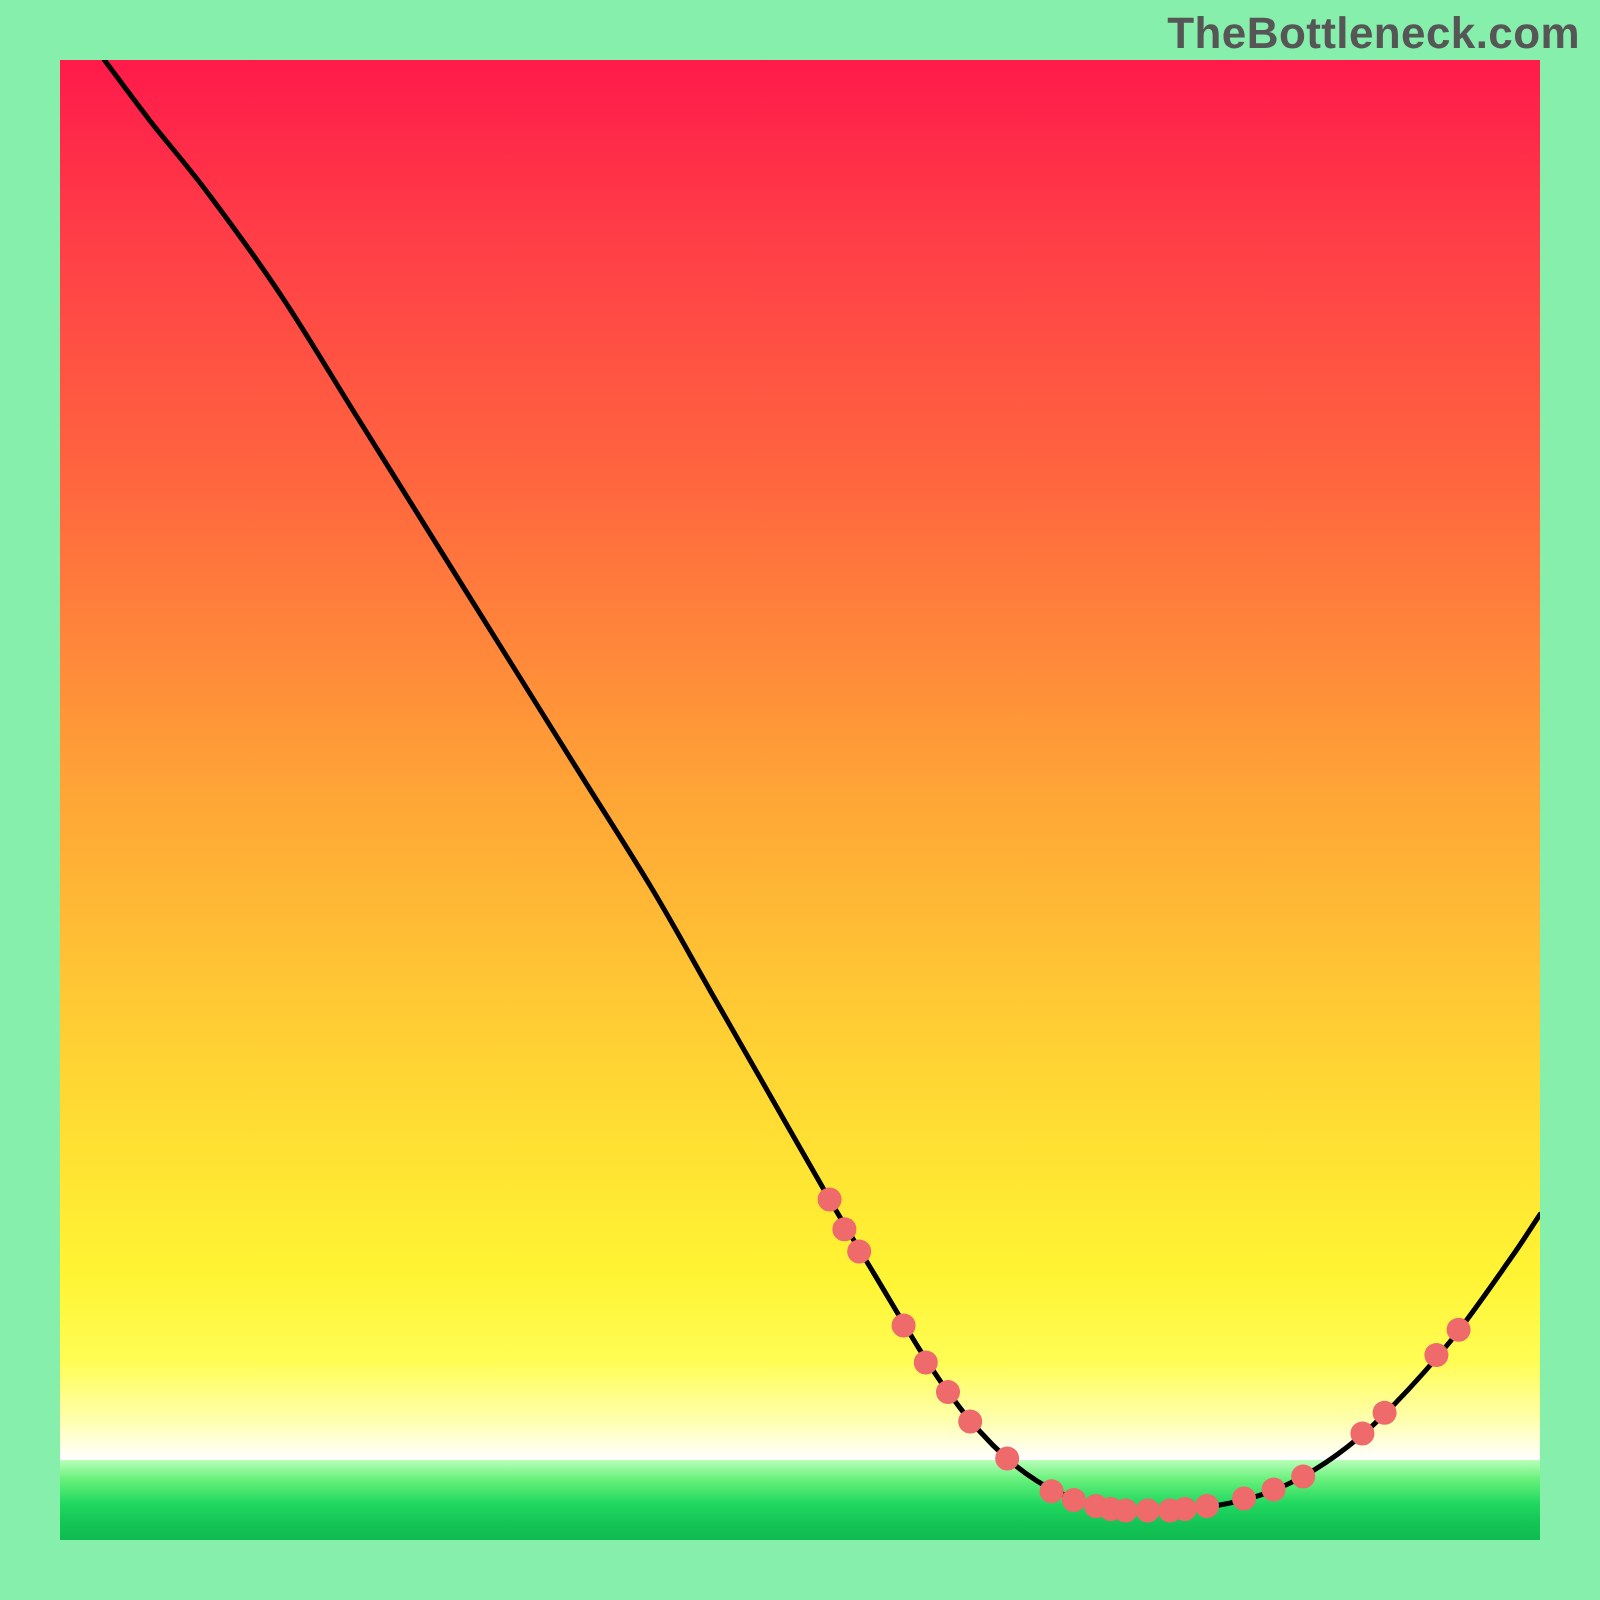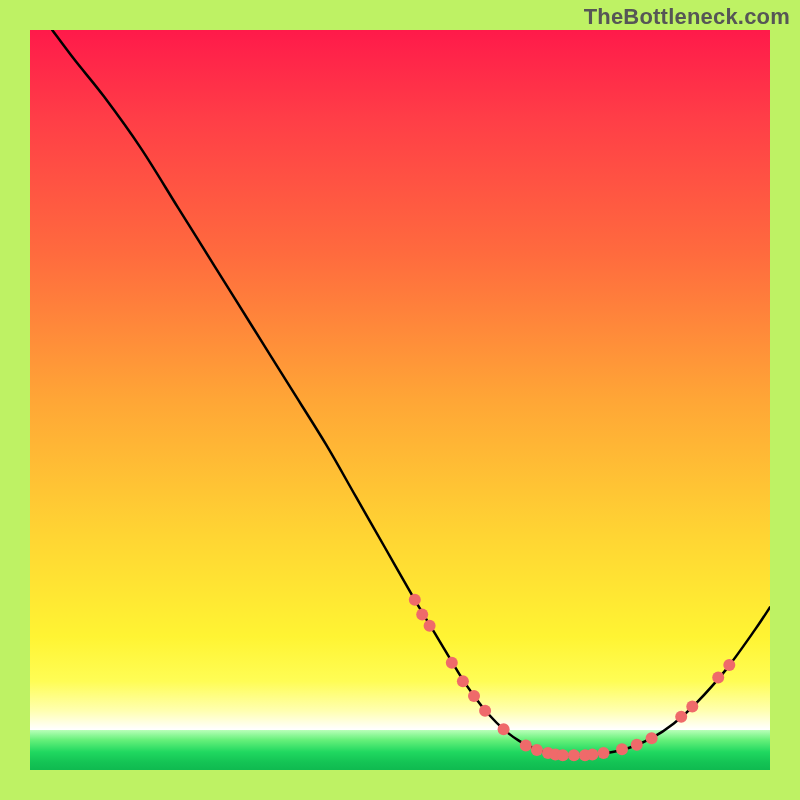--- a/index.html
+++ b/index.html
@@ -8,21 +8,21 @@
     width: 800px;
     height: 800px;
     background: #000;
     font-family: Arial, Helvetica, sans-serif;
     overflow: hidden;
   }
   .frame {
     position: relative;
     width: 800px;
     height: 800px;
-    background: #bef264;
+    background: #86efac;
   }
   .watermark {
     position: absolute;
     top: 4px;
     right: 10px;
     color: #565656;
     font-size: 22px;
     font-weight: 600;
     letter-spacing: 0.2px;
     z-index: 10;

